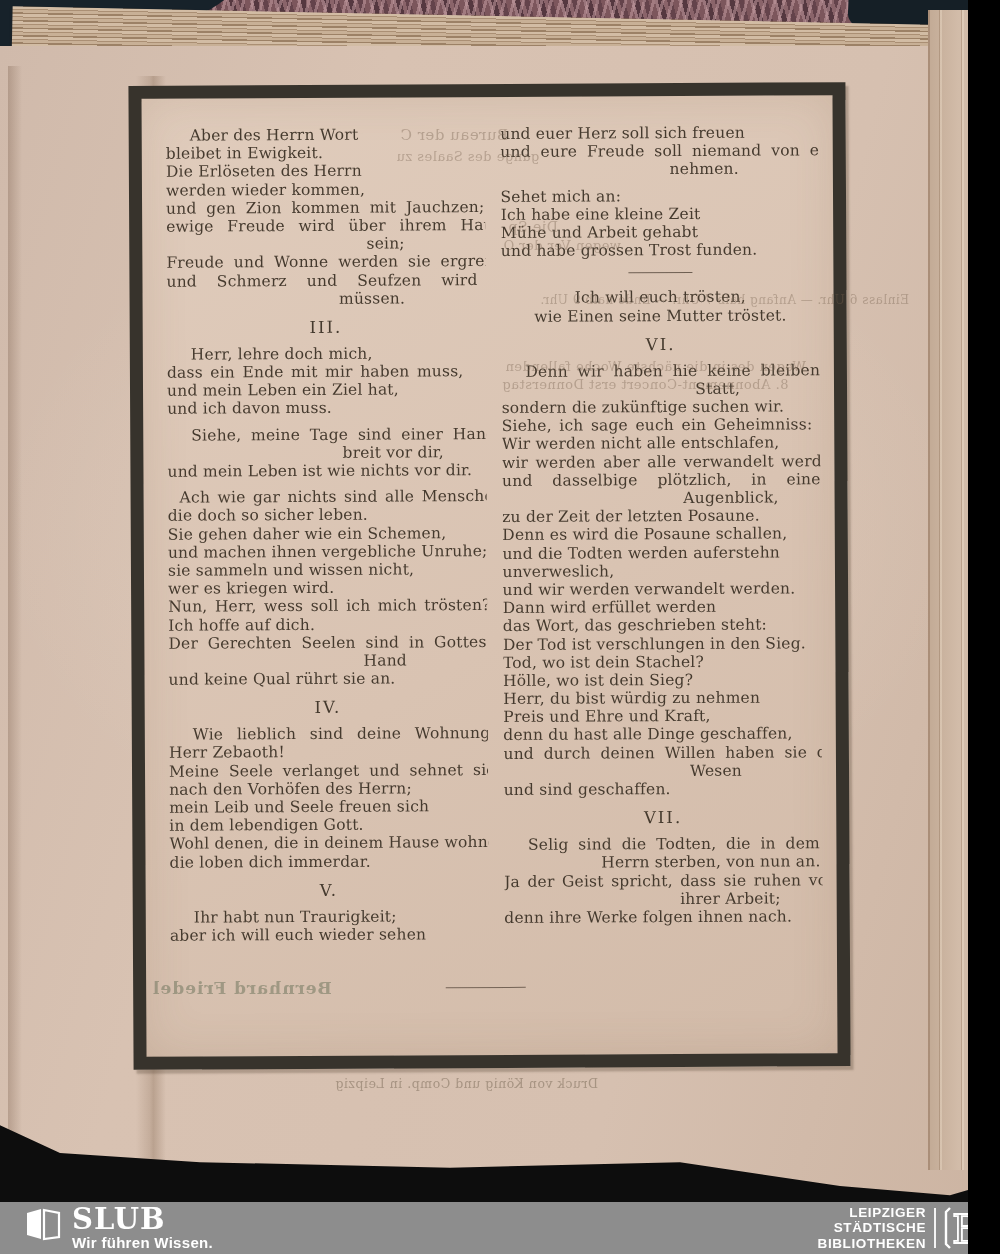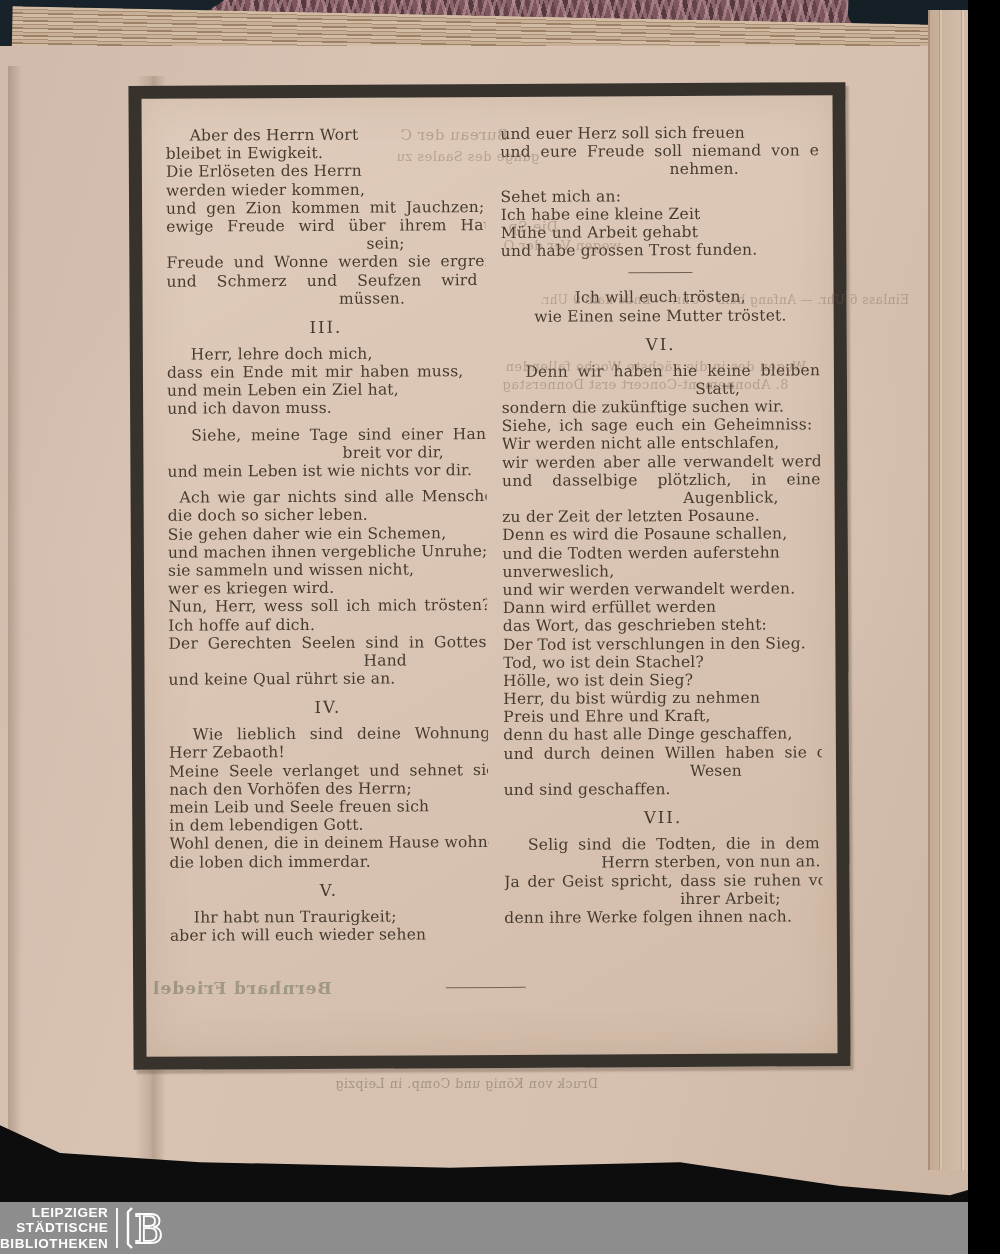--- a/index.html
+++ b/index.html
@@ -213,20 +213,30 @@
       <div class="ghost" style="left: 540px; top: 293px; font-size: 12px;">Einlass 6 Uhr. — Anfang halb 7 Uhr. — Ende halb 9 Uhr.</div>
       <div class="ghost" style="left: 505px; top: 359px; font-size: 13px;">Wegen des in die nächste Woche fallenden</div>
       <div class="ghost" style="left: 502px; top: 377px; font-size: 13px;">8. Abonnement-Concert erst Donnerstag</div>
       <div class="ghost green" style="left: 152px; top: 978px; font-size: 17px;">Bernhard Friedel</div>
       <div class="ghost print" style="left: 335px; top: 1076px; font-size: 12.5px;">Druck von König und Comp. in Leipzig</div>
     </div>
 
   <div class="bottom-black"></div>
 
   <div class="footer">
+    <div class="slub">
+      <svg width="38" height="38" viewBox="0 0 38 38">
+        <polygon points="3,7 17,3 17,33 3,29" fill="#ffffff"></polygon>
+        <polygon points="20,4 35,7 35,31 20,33" fill="none" stroke="#ffffff" stroke-width="2.2"></polygon>
+      </svg>
+      <div>
+        <div class="slub-name">SLUB</div>
+        <div class="slub-tag">Wir führen Wissen.</div>
+      </div>
+    </div>
     <div class="lsb">
       <div class="lsb-text">
         <div>LEIPZIGER</div>
         <div>STÄDTISCHE</div>
         <div>BIBLIOTHEKEN</div>
       </div>
       <div class="lsb-divider"></div>
       <svg width="44" height="48" viewBox="0 0 44 48">
         <path d="M6 4 L2 8 L2 40 L6 44" fill="none" stroke="#ffffff" stroke-width="2.4"></path>
         <text x="8" y="39" font-family="DejaVu Serif, serif" font-size="40" fill="none" stroke="#ffffff" stroke-width="1.8">B</text>

